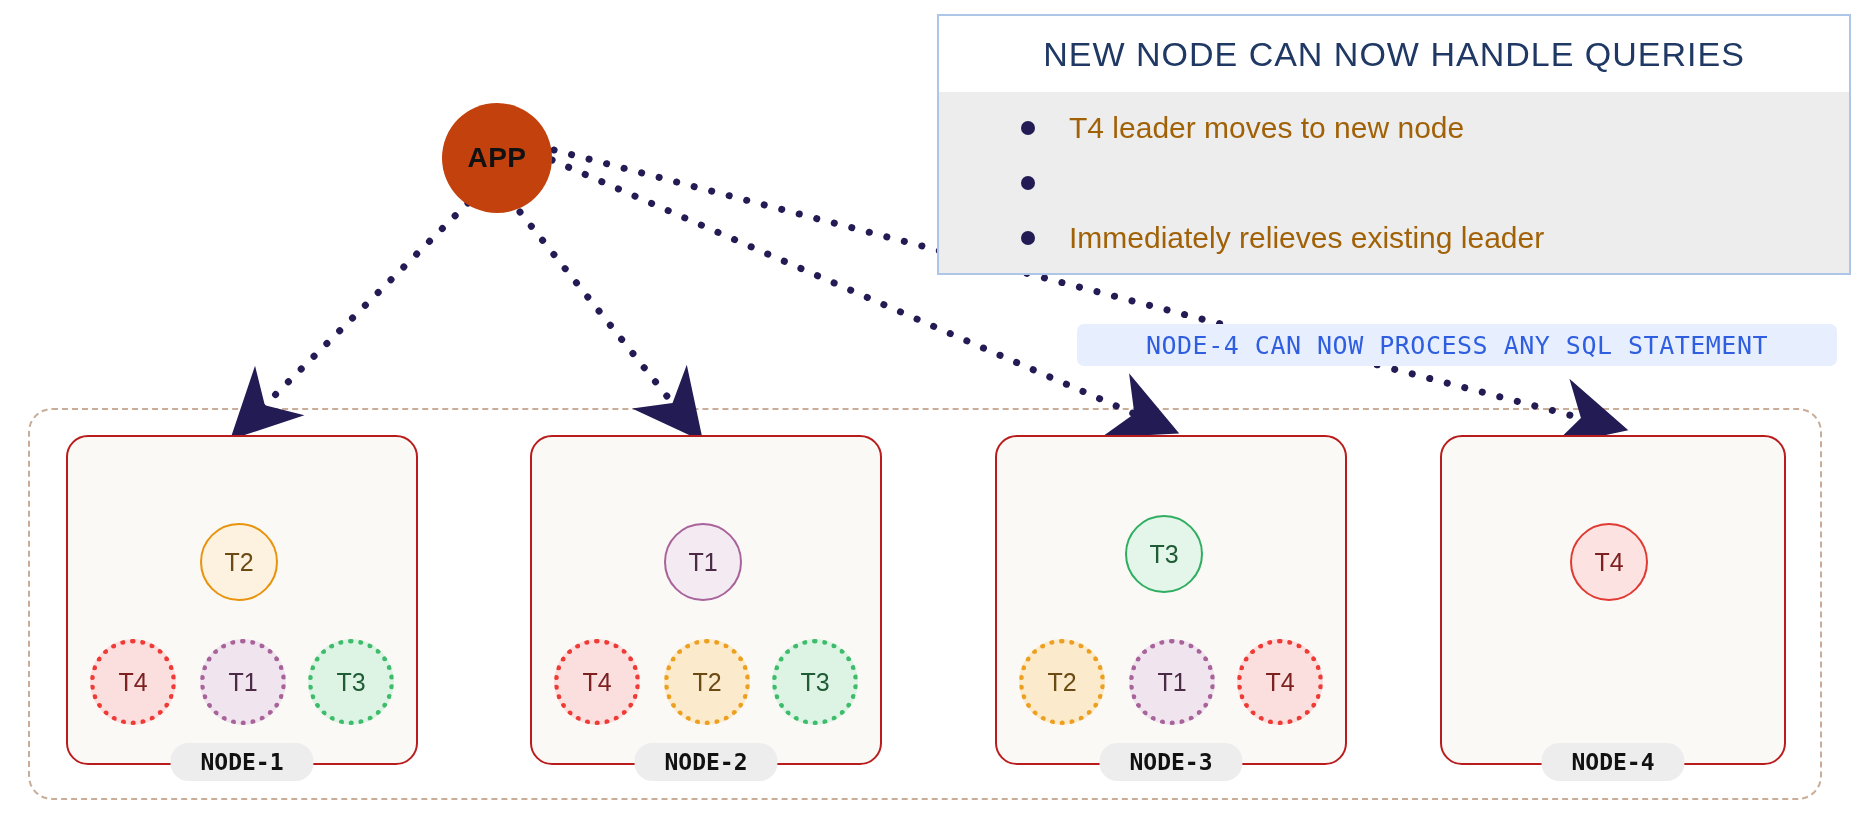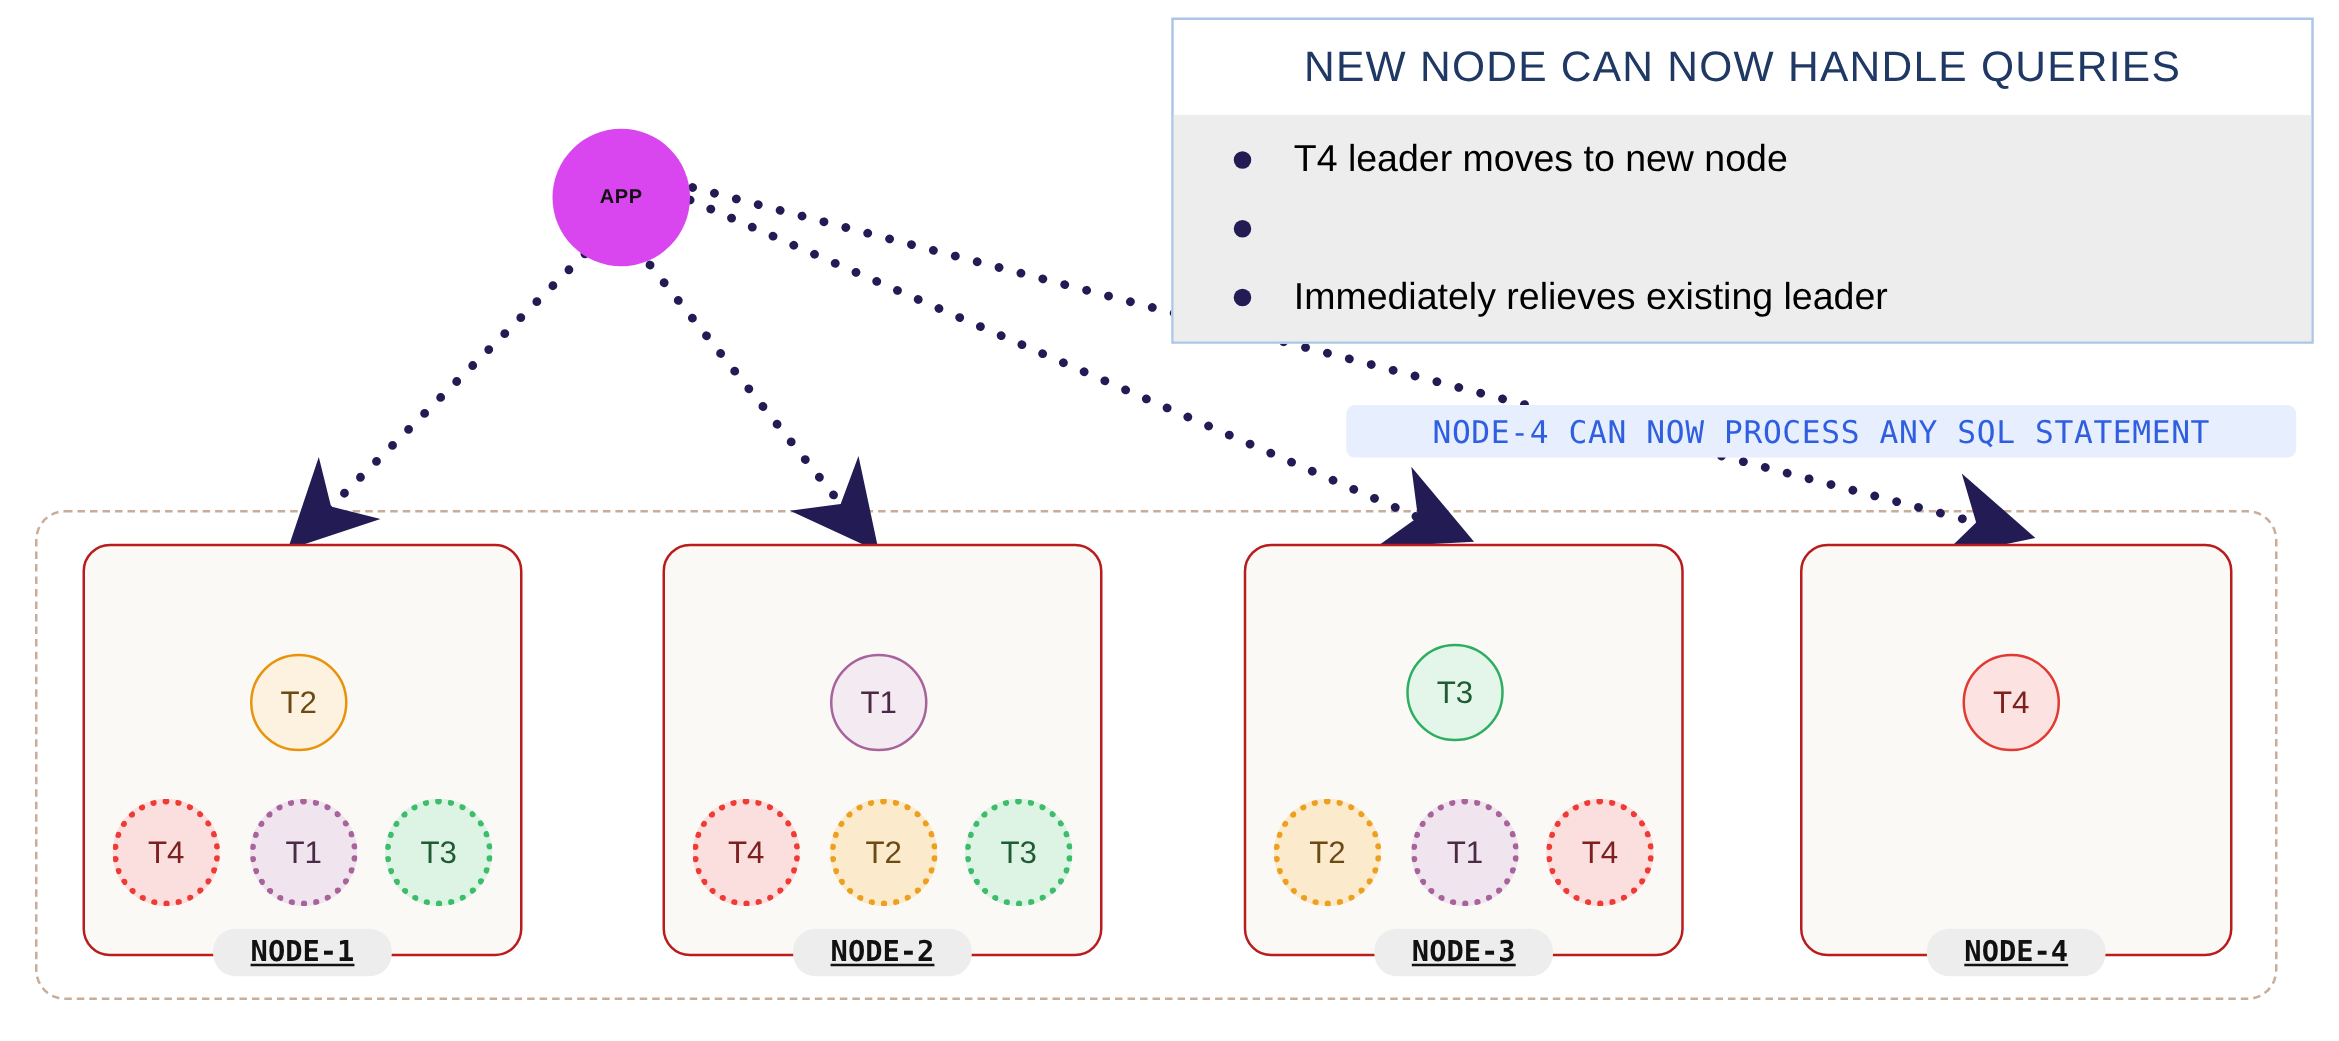--- a/index.html
+++ b/index.html
@@ -9,42 +9,42 @@
     position:relative;overflow:hidden;
   }
   #stage{position:absolute;left:0;top:0;width:1871px;height:833px;}
 
   
   #arrows{position:absolute;left:0;top:0;width:1871px;height:833px;z-index:2;pointer-events:none;}
 
   
   .app-node{
     position:absolute;left:442px;top:103px;width:110px;height:110px;
-    border-radius:50%;background:#d946ef;
+    border-radius:50%;background:#c2410c;
     display:flex;align-items:center;justify-content:center;
-    font-size:16px;font-weight:bold;color:#111111;z-index:3;
+    font-size:28px;font-weight:bold;color:#111111;z-index:3;
     letter-spacing:.5px;
   }
 
   
   .info-panel{
     position:absolute;left:937px;top:14px;width:914px;height:261px;
     border:2px solid #adc6e8;background:#ffffff;box-sizing:border-box;z-index:4;
   }
   .info-title{
     height:76px;line-height:76px;text-align:center;
     font-family:Liberation Sans, sans-serif;
     font-size:34px;color:#1f3864;letter-spacing:1px;white-space:nowrap;
   }
   .info-body{
     background:#ededed;height:181px;box-sizing:border-box;padding:8px 0 0 0;
   }
   .info-item{
-    display:flex;align-items:center;height:55px;padding-left:48px;
-    font-size:30px;color:#000000;
+    display:flex;align-items:center;height:55px;padding-left:82px;
+    font-size:30px;color:#a16207;
   }
   .info-bullet{
     width:14px;height:14px;border-radius:50%;background:#231b54;
     margin-right:34px;flex:0 0 auto;
   }
 
   
   .callout{
     position:absolute;left:1041px;top:324px;width:760px;height:42px;
     background:#e7eefd;border-radius:7px;z-index:4;
@@ -62,21 +62,21 @@
   
   .node-box{
     position:absolute;top:435px;width:352px;height:330px;
     border:2px solid #b91c1c;border-radius:22px;background:#fbf9f6;
     box-sizing:border-box;z-index:2;
   }
   .node-label{
     position:absolute;bottom:-18px;left:50%;transform:translateX(-50%);
     background:#ededed;border-radius:18px;padding:6px 30px;
     font-family:"DejaVu Sans Mono","Liberation Mono",monospace;
-    font-size:23px;font-weight:bold;color:#111111;white-space:nowrap;z-index:5;text-decoration:underline;
+    font-size:23px;font-weight:bold;color:#111111;white-space:nowrap;z-index:5;
   }
   .leader{
     position:absolute;width:78px;height:78px;border-radius:50%;
     display:flex;align-items:center;justify-content:center;
     font-size:25px;box-sizing:border-box;
   }
   .follower{
     position:absolute;width:86px;height:86px;border-radius:50%;
     display:flex;align-items:center;justify-content:center;
     font-size:25px;box-sizing:border-box;border-style:dotted;border-width:5px;

